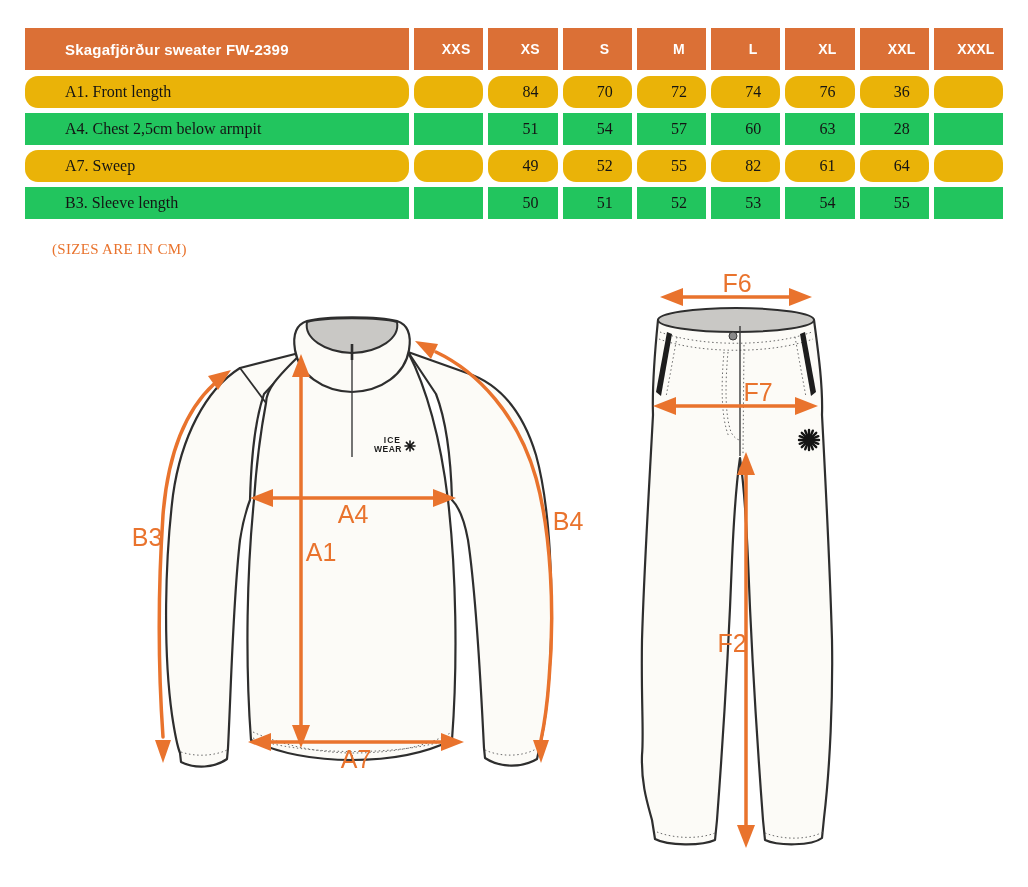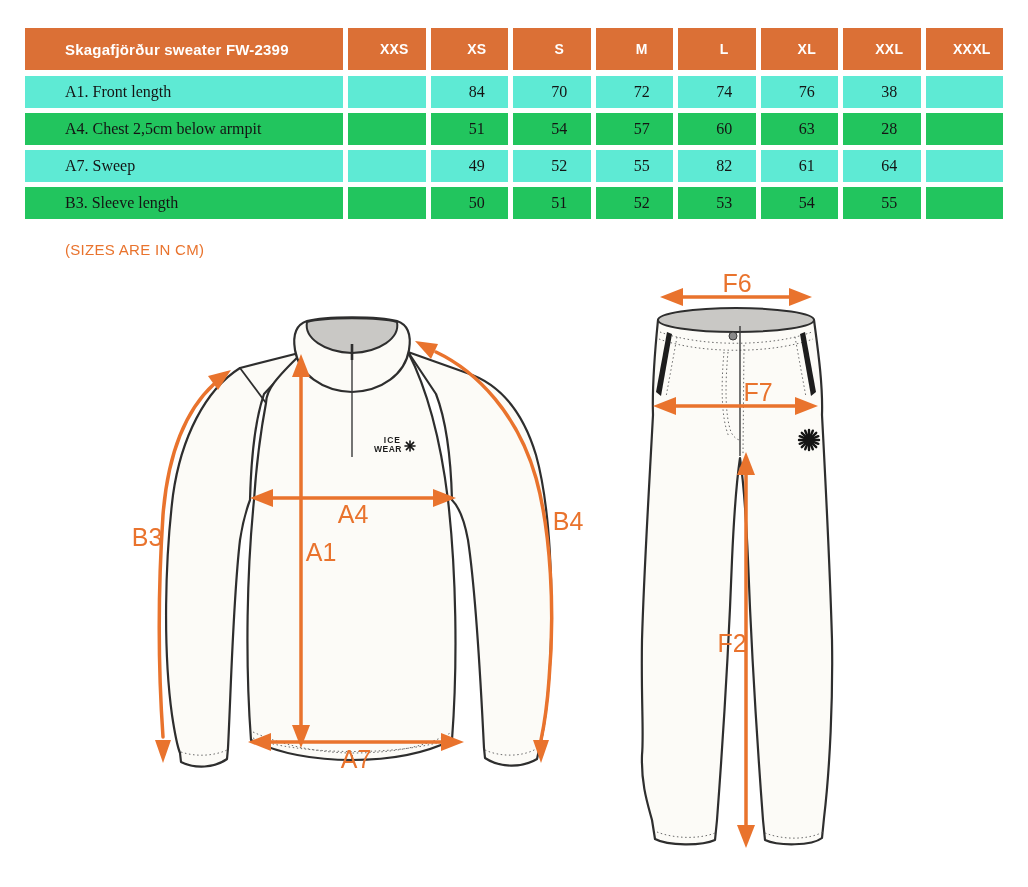--- a/index.html
+++ b/index.html
@@ -4,29 +4,29 @@
 <style>
   html,body{margin:0;padding:0;background:#ffffff;}
   .page{position:relative;width:1028px;height:887px;background:#ffffff;overflow:hidden;
         font-family:"Liberation Sans",sans-serif;}
   
   .size-table{position:absolute;left:25px;top:28px;width:978px;display:flex;flex-direction:column;gap:5px;}
   .thead,.trow{display:flex;gap:5px;}
   .thead{height:42px;margin-bottom:1px;}
   .trow{height:32px;}
   .cell{display:flex;align-items:center;justify-content:center;box-sizing:border-box;padding-left:15px;}
-  .label-cell{width:318px;flex:none;justify-content:flex-start;padding-left:40px;}
+  .label-cell{width:384px;flex:none;justify-content:flex-start;padding-left:40px;}
   .size-cell{flex:1;}
   .header-cell{background:#DB7036;color:#ffffff;font-weight:bold;font-size:14px;letter-spacing:.2px;}
   .thead .label-cell{font-size:15px;}
   .trow .cell{font-family:"Liberation Serif",serif;font-size:16px;color:#141414;}
-  .alt0 .cell{background:#5eead4;}
+  .alt0 .cell{background:#eab308;border-radius:13px;}
   .alt1 .cell{background:#22c55e;}
   
-  .caption{position:absolute;left:65px;top:241px;color:#E9732D;font-size:15px;font-weight:500;letter-spacing:.3px;}
+  .caption{position:absolute;left:52px;top:241px;color:#E9732D;font-size:15px;font-weight:500;letter-spacing:.3px;font-family:Liberation Serif, serif;}
   
   .diagram{position:absolute;left:0;top:268px;width:1028px;height:619px;}
   .outline{fill:#FCFBF7;stroke:#2E2E2E;stroke-width:2.2;stroke-linejoin:round;stroke-linecap:round;}
   .seam{fill:none;stroke:#2E2E2E;stroke-width:1.8;stroke-linecap:round;}
   .thin{fill:none;stroke:#3a3a3a;stroke-width:1.4;}
   .stitch{fill:none;stroke:#6a6a6a;stroke-width:1;stroke-dasharray:1.5 2.6;}
   .grayfill{fill:#C9C8C5;stroke:#2E2E2E;stroke-width:2;}
   .arrow{stroke:#E9732D;stroke-width:3.5;fill:none;stroke-linecap:round;}
   .ahead{fill:#E9732D;stroke:none;}
   .mlabel{fill:#E9732D;font-family:"Liberation Sans",sans-serif;font-size:25px;text-anchor:middle;}
@@ -53,21 +53,21 @@
     </div>
 
     <div class="trow alt0">
       <div class="cell label-cell">A1. Front length</div>
       <div class="cell size-cell"></div>
       <div class="cell size-cell">84</div>
       <div class="cell size-cell">70</div>
       <div class="cell size-cell">72</div>
       <div class="cell size-cell">74</div>
       <div class="cell size-cell">76</div>
-      <div class="cell size-cell">38</div>
+      <div class="cell size-cell">36</div>
       <div class="cell size-cell"></div>
     </div>
 
     <div class="trow alt1">
       <div class="cell label-cell">A4. Chest 2,5cm below armpit</div>
       <div class="cell size-cell"></div>
       <div class="cell size-cell">51</div>
       <div class="cell size-cell">54</div>
       <div class="cell size-cell">57</div>
       <div class="cell size-cell">60</div>

